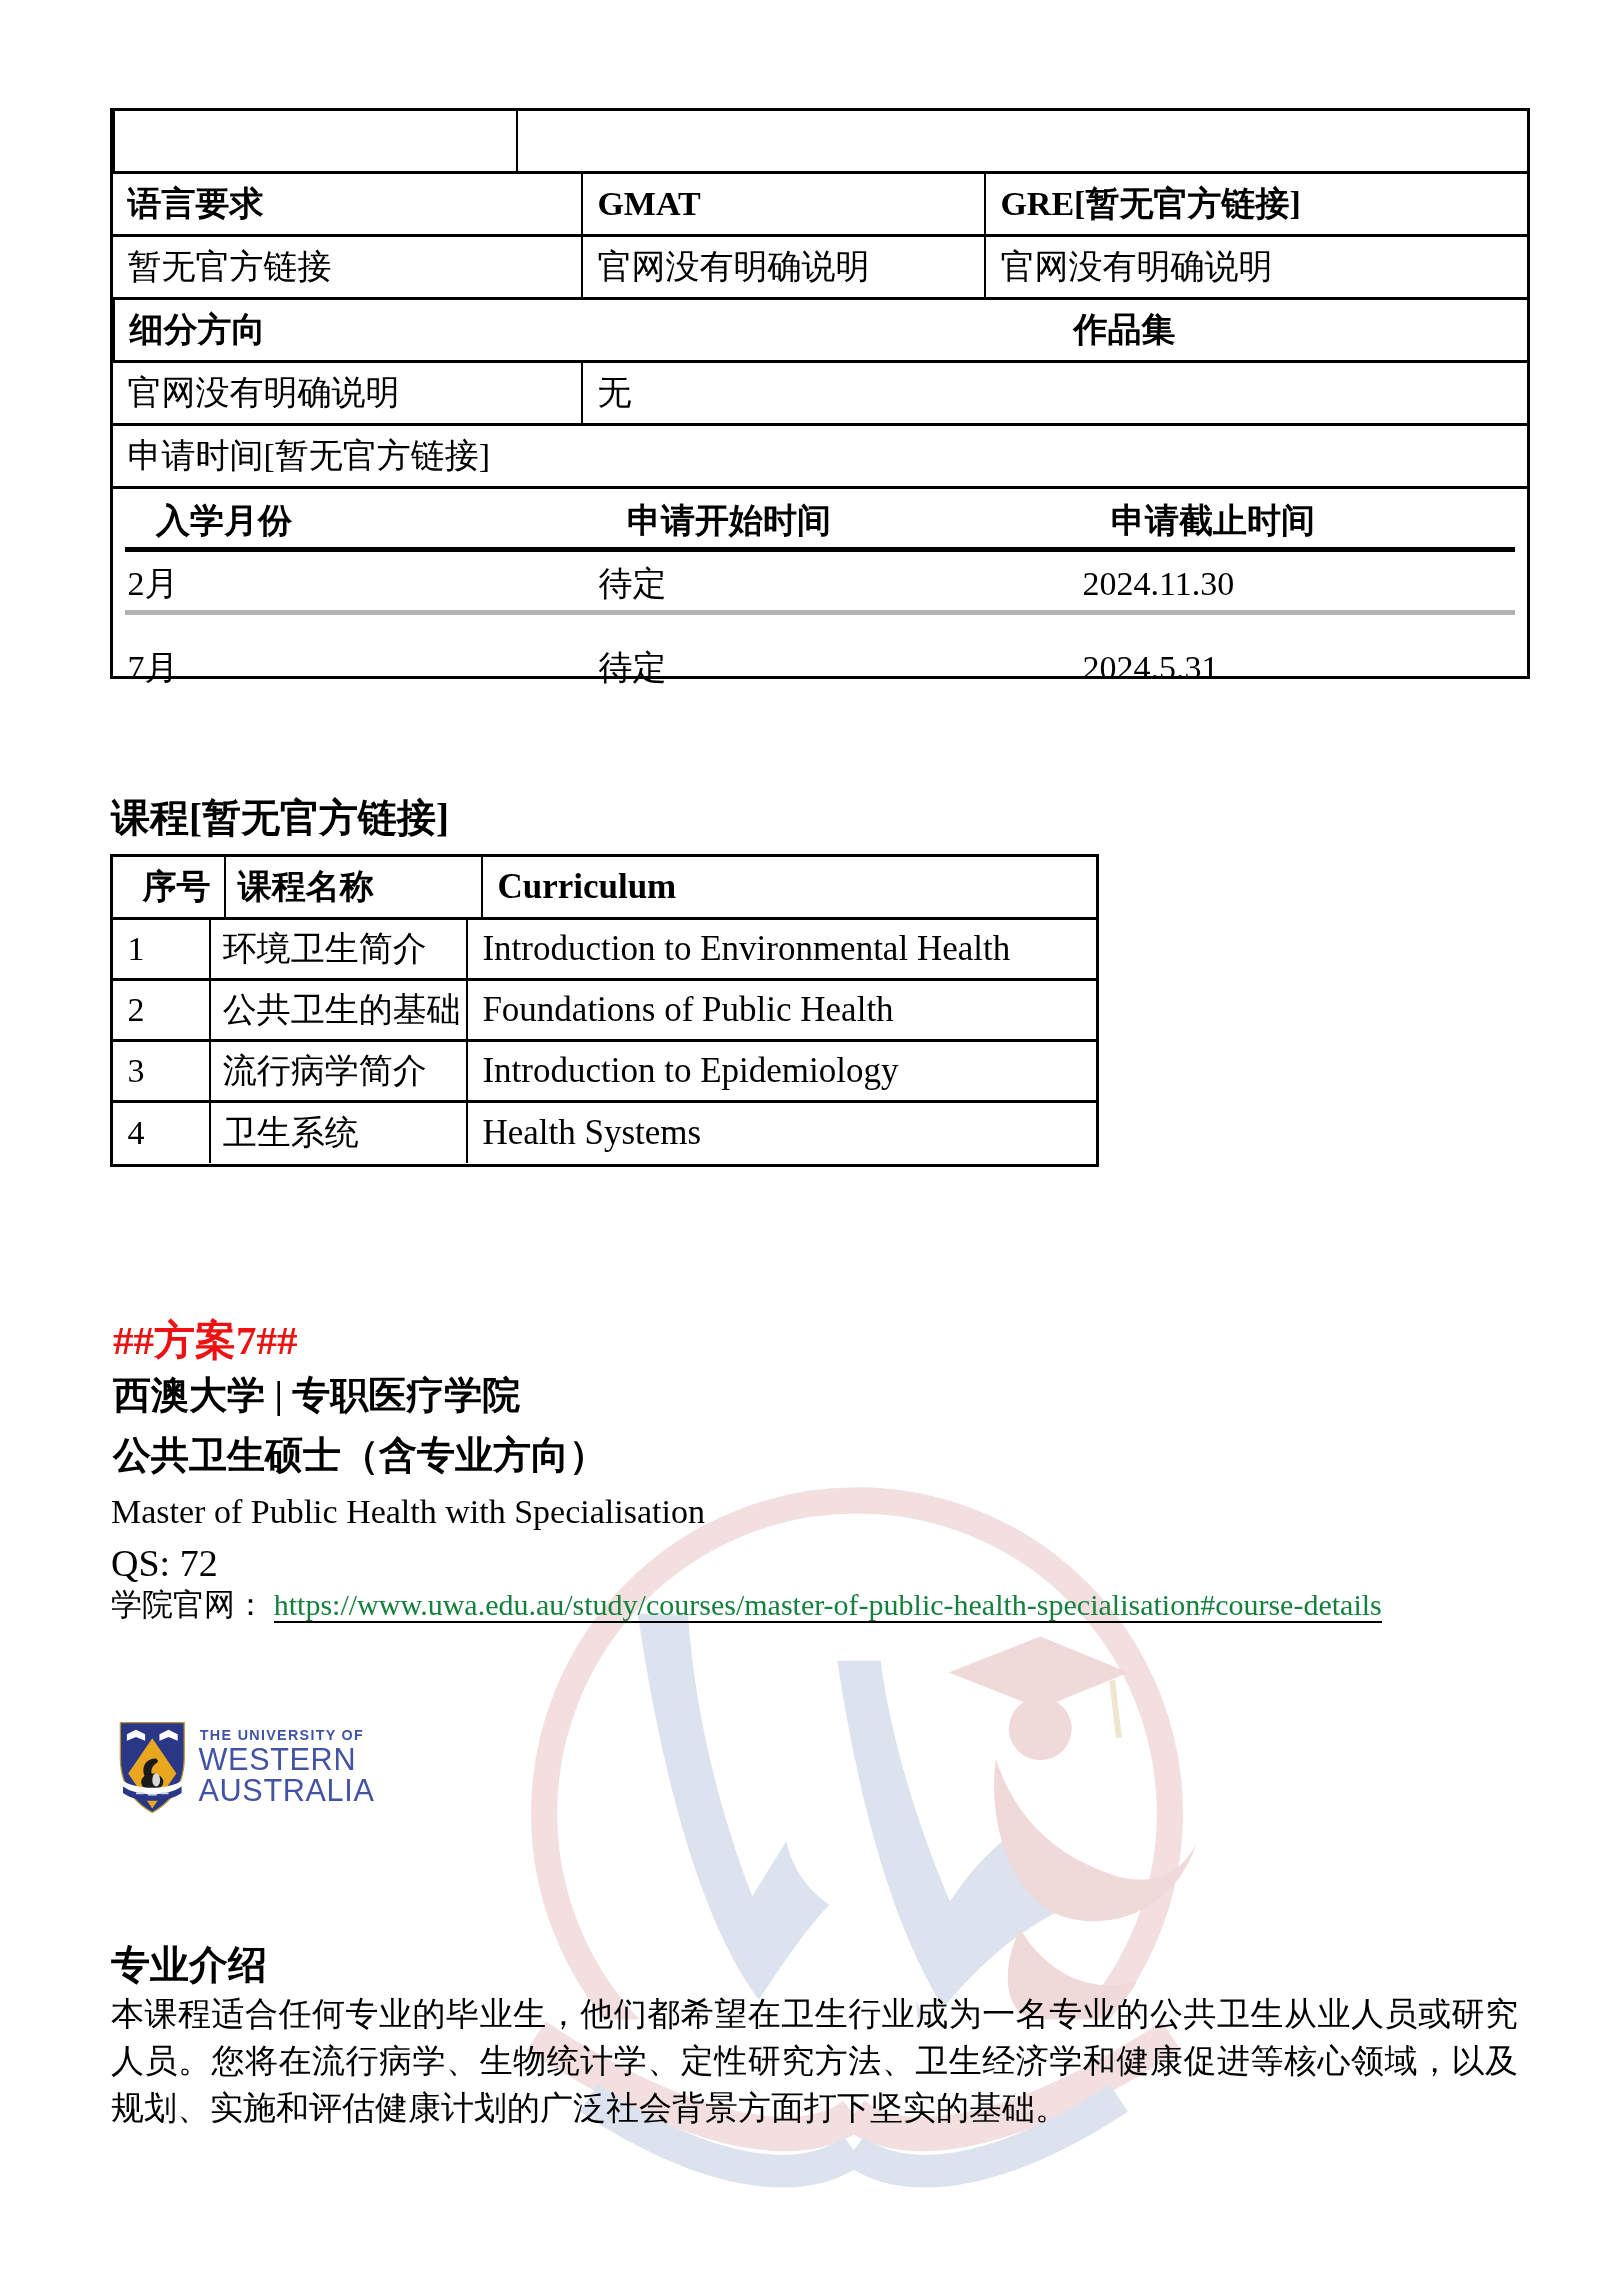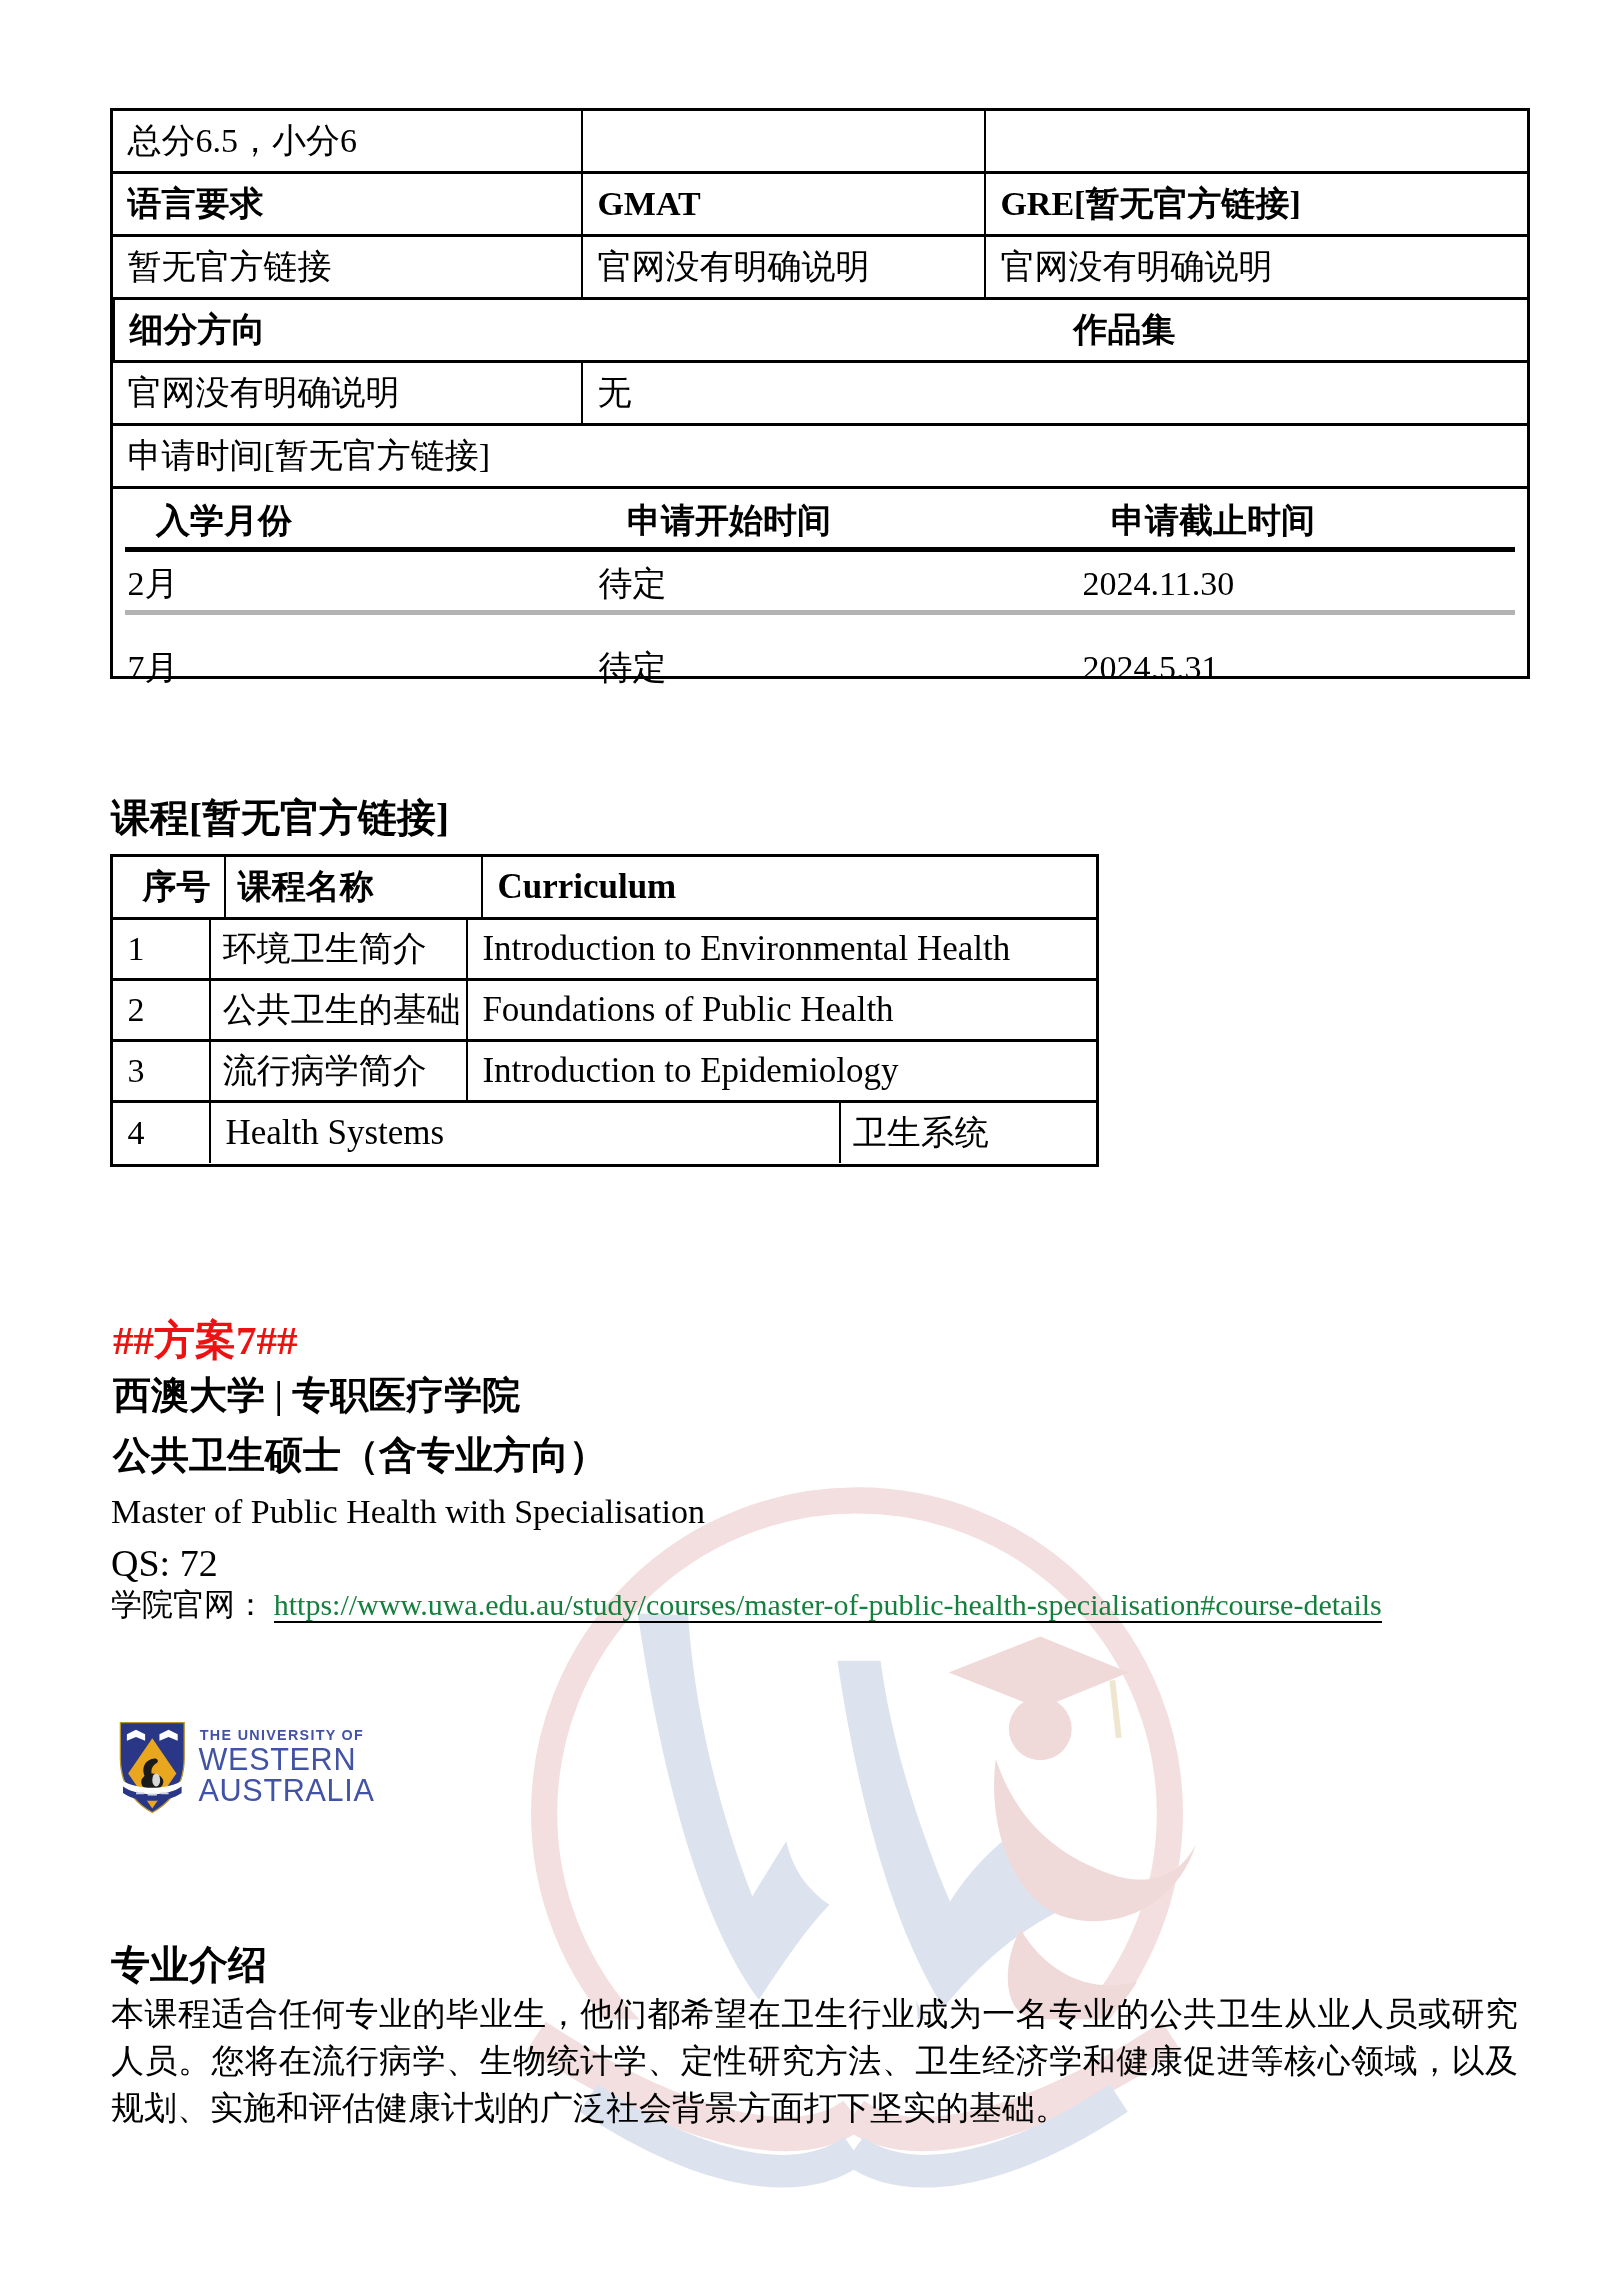--- a/index.html
+++ b/index.html
@@ -97,21 +97,20 @@
     <rect x="110" y="830" width="880" height="320" fill="#ffffff"></rect>
 
     <path class="wm-band-pink" d="M60,855 C280,1000 460,1040 545,975"></path>
     <path class="wm-band-pink" d="M545,975 C630,1040 810,1000 1030,855"></path>
     <path class="wm-band-blue" d="M140,950 C330,1075 470,1085 545,1030"></path>
     <path class="wm-band-blue" d="M545,1030 C620,1085 760,1075 950,950"></path>
   </svg>
 
   <div class="t1 layer">
     <div class="t1row">
-      <div class="cell c1">总分6.5，小分6</div>
       <div class="cell c2 vb"></div>
       <div class="cell c3 vb"></div>
     </div>
     <div class="t1row boldrow">
       <div class="cell c1">语言要求</div>
       <div class="cell c2 vb">GMAT</div>
       <div class="cell c3 vb">GRE[暂无官方链接]</div>
     </div>
     <div class="t1row">
       <div class="cell c1">暂无官方链接</div>
@@ -166,22 +165,22 @@
       <div class="cell cname vb">公共卫生的基础</div>
       <div class="cell ccur vb">Foundations of Public Health</div>
     </div>
     <div class="t2row">
       <div class="cell cno">3</div>
       <div class="cell cname vb">流行病学简介</div>
       <div class="cell ccur vb">Introduction to Epidemiology</div>
     </div>
     <div class="t2row last">
       <div class="cell cno">4</div>
+      <div class="cell cname vb">卫生系统</div>
       <div class="cell ccur vb">Health Systems</div>
-      <div class="cell cname vb">卫生系统</div>
     </div>
   </div>
 
   <div class="tag layer" style="color: rgb(238, 17, 17);">##方案7##</div>
   <div class="school-line layer">西澳大学 | 专职医疗学院</div>
   <div class="program-line layer">公共卫生硕士（含专业方向）</div>
   <div class="program-en layer">Master of Public Health with Specialisation</div>
   <div class="qs-line layer">QS: 72</div>
   <div class="site-line layer">
     <span>学院官网：</span>

